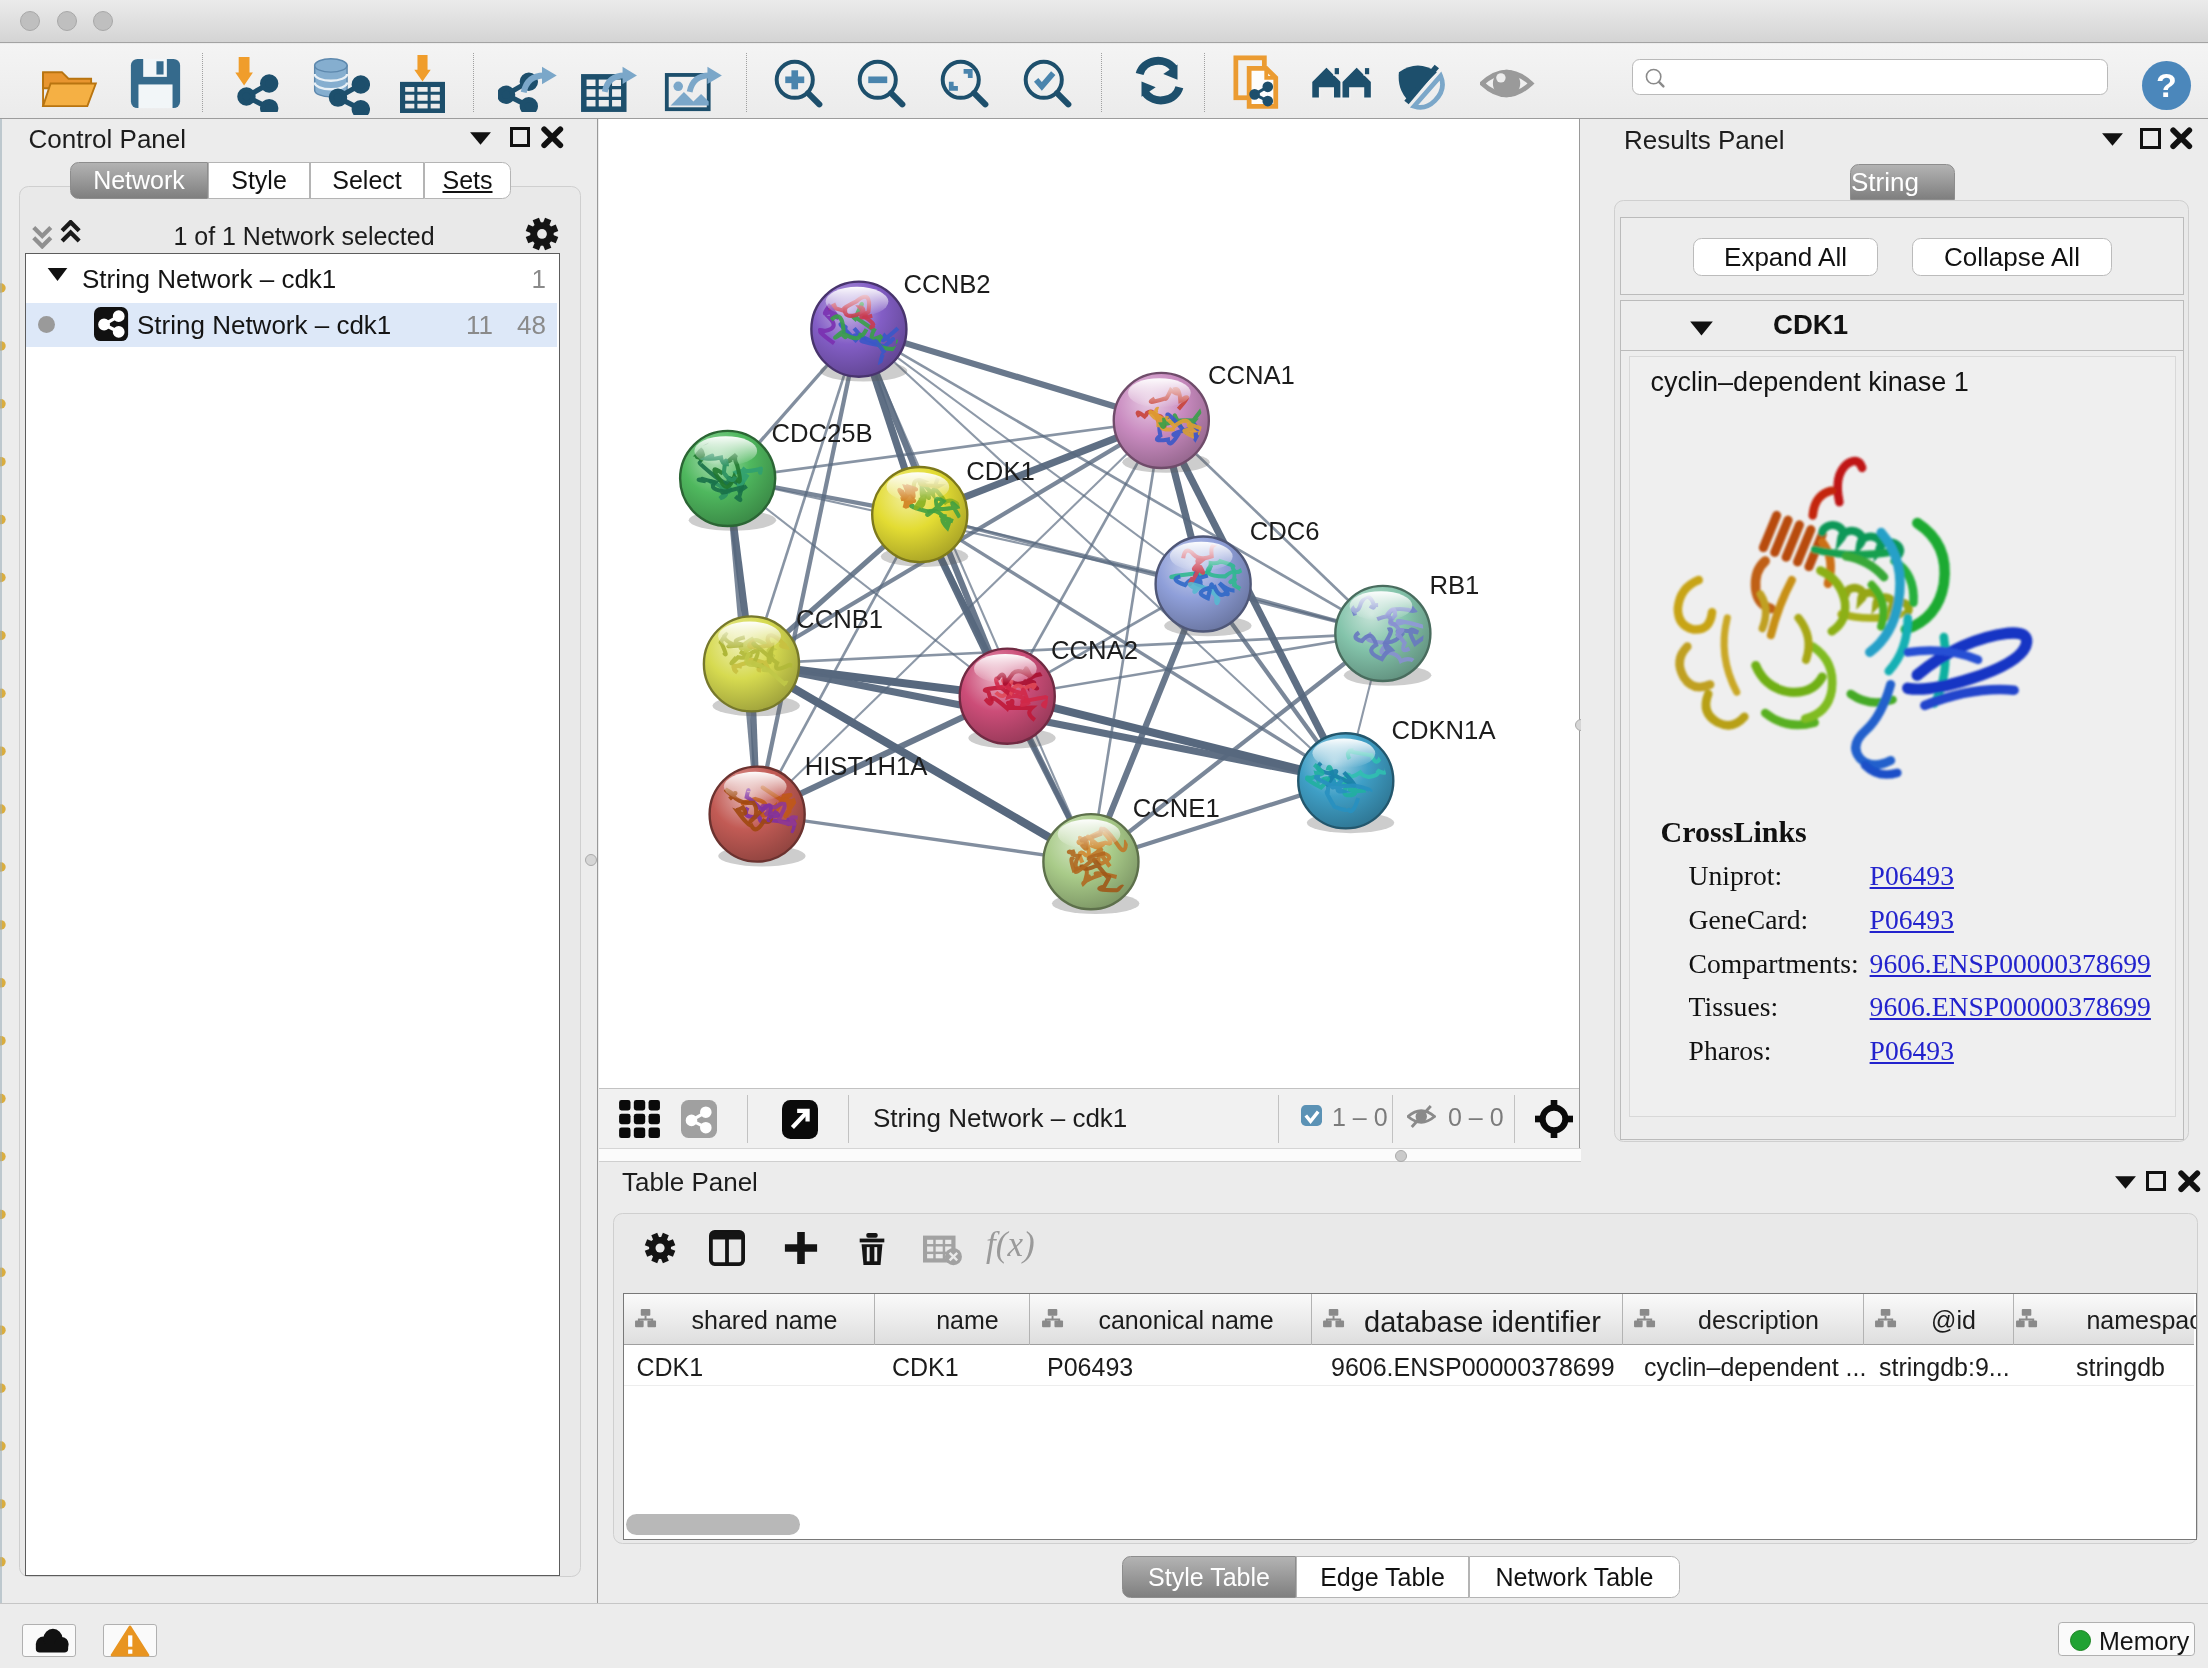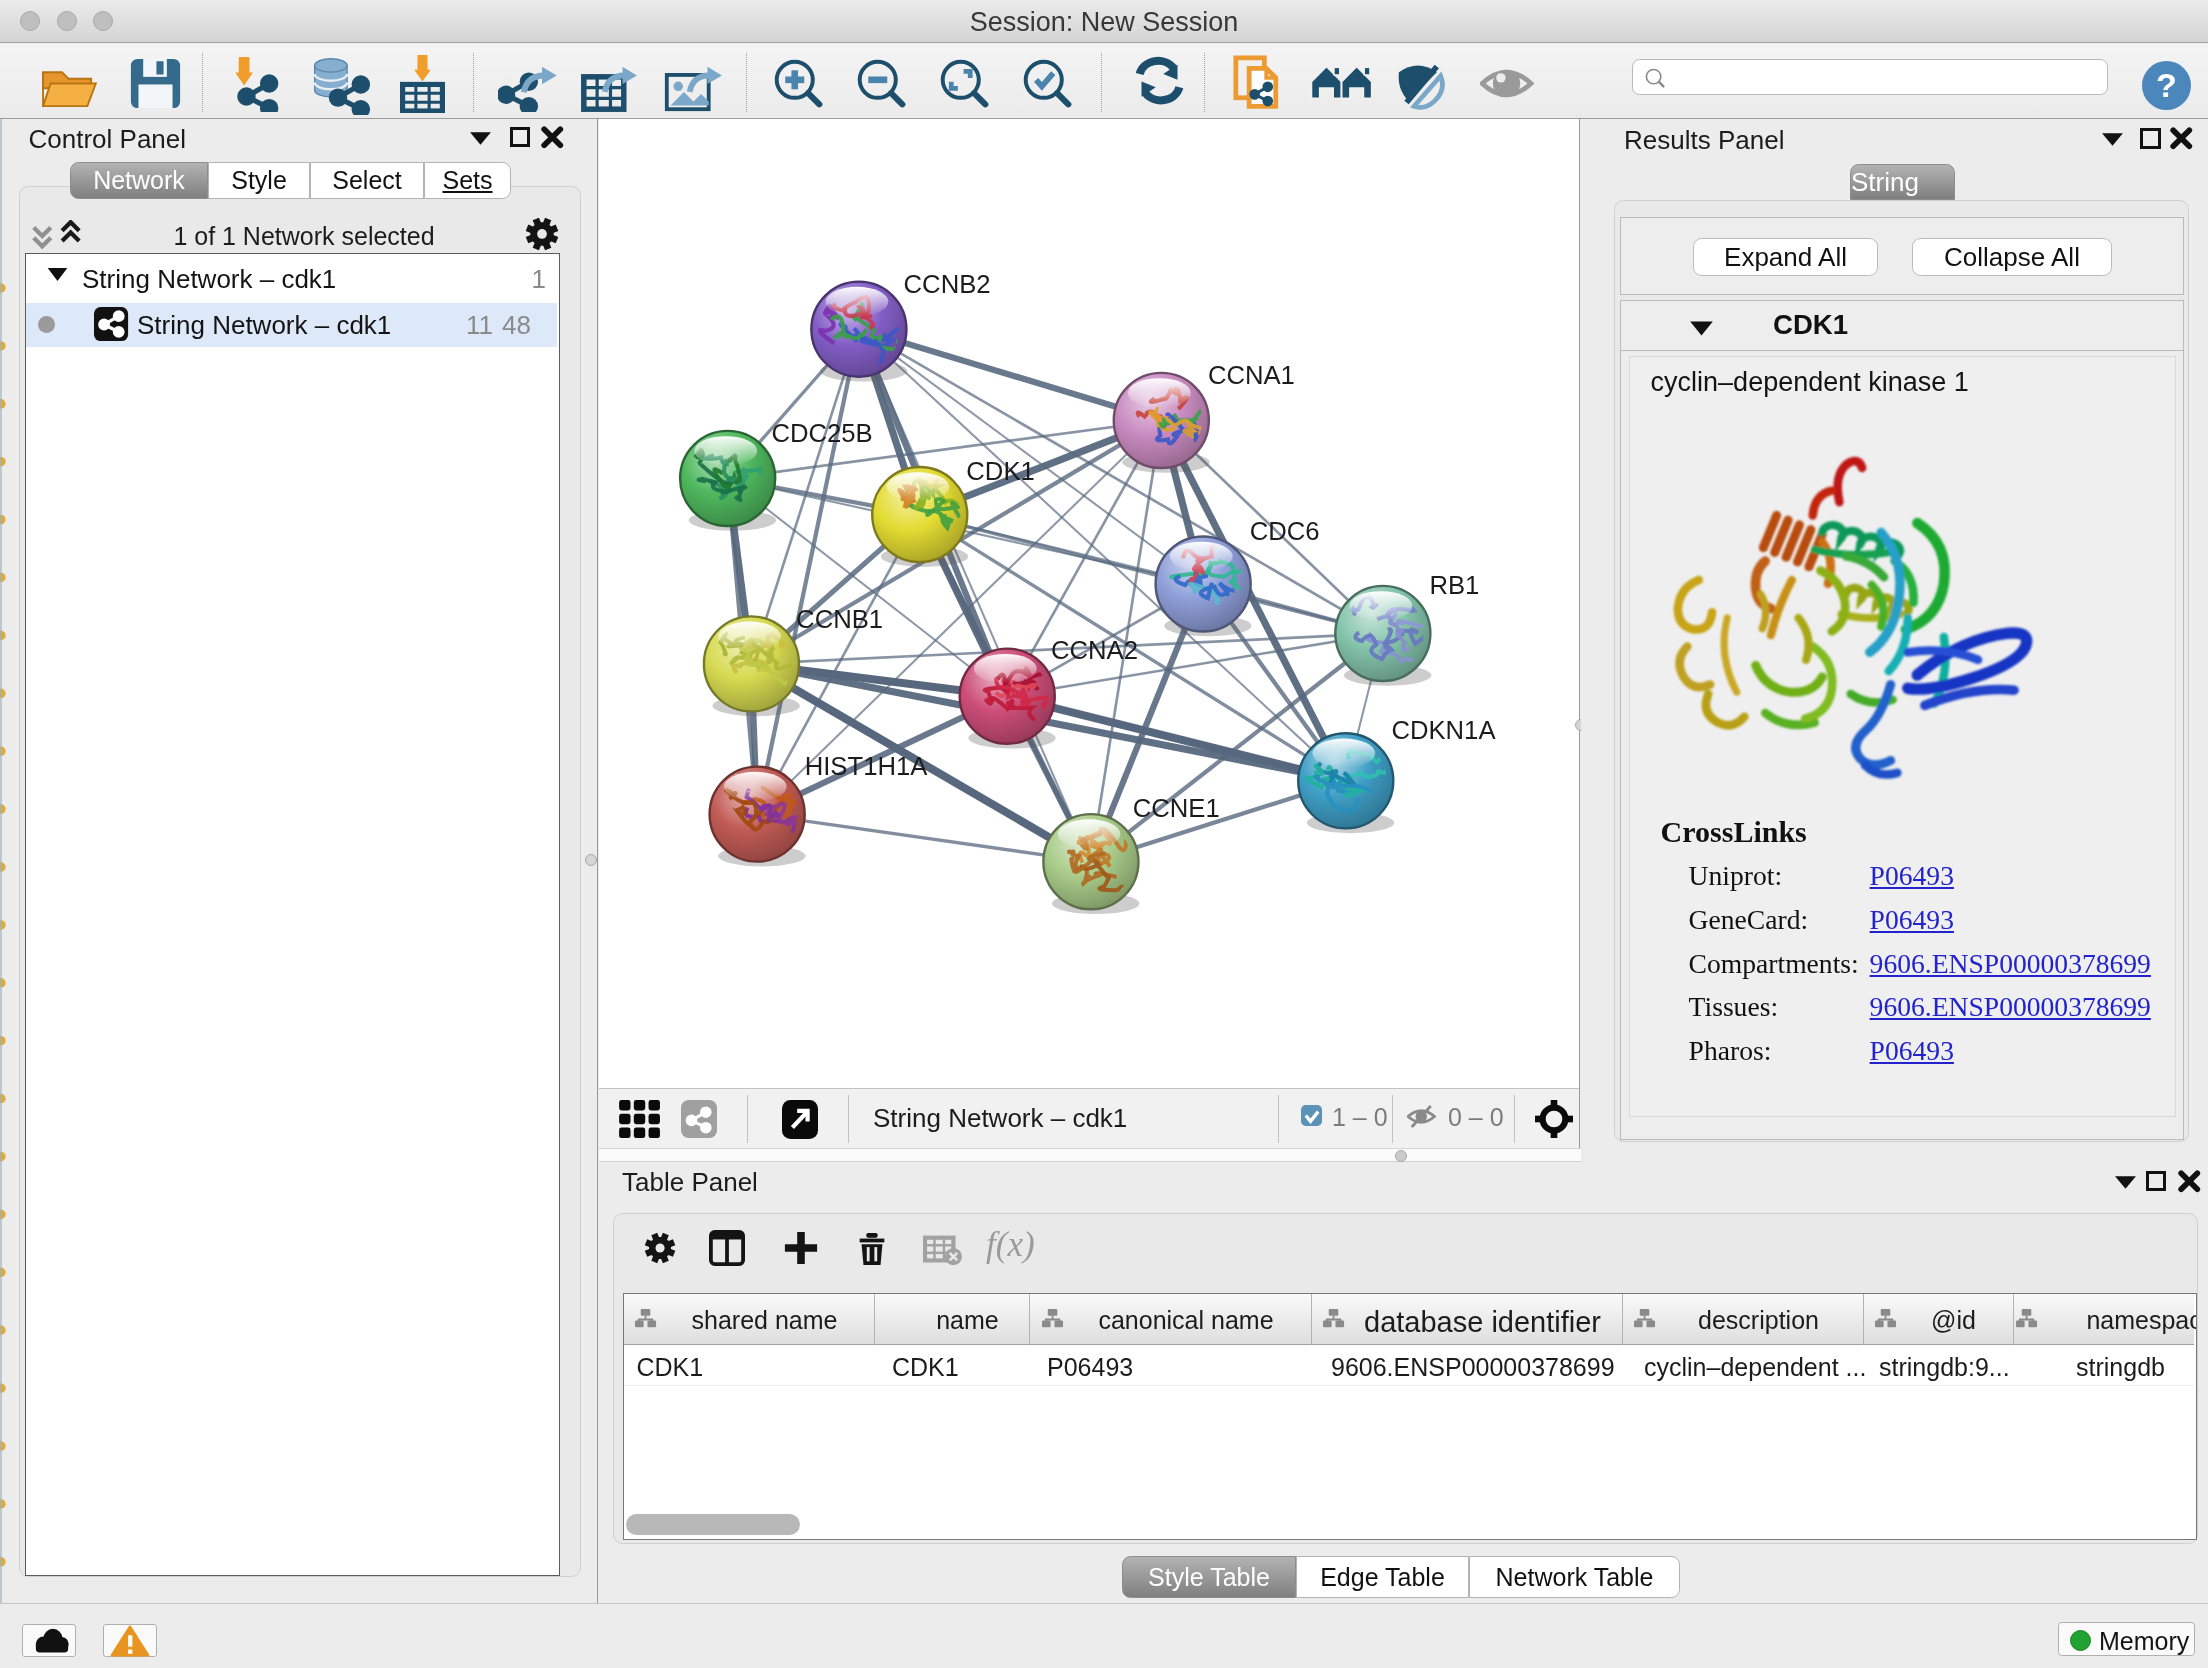--- a/index.html
+++ b/index.html
@@ -6,21 +6,20 @@
 .panel-title { font-size:26px; color:#1c1c1c; }
 .tab { position:absolute; font-size:25px; color:#111; background:#fff; border:1px solid #b4b4b4; text-align:center; z-index:5; }
 .tab.sel { background:linear-gradient(#b3b3b3,#7f7f7f); color:#fff; border-color:#8d8d8d; }
 .btn { position:absolute; background:#fff; border:1.4px solid #bbb; border-radius:8.6px; font-size:26px; color:#111; text-align:center; }
 a.lnk { color:#2323cd; }
 </style></head><body>
 <div class="abs" style="left:0;top:0;width:2208px;height:43px;background:linear-gradient(#ebebeb,#d4d4d4);border-bottom:1px solid #a3a3a3">
     <div class="abs" style="left:20px;top:11.4px;width:20px;height:20px;border-radius:50%;background:#bfbfbf;border:1px solid #a8a8a8"></div>
     <div class="abs" style="left:57px;top:11.4px;width:20px;height:20px;border-radius:50%;background:#bfbfbf;border:1px solid #a8a8a8"></div>
     <div class="abs" style="left:93px;top:11.4px;width:20px;height:20px;border-radius:50%;background:#bfbfbf;border:1px solid #a8a8a8"></div>
-    <div class="abs" style="left:0;top:6.7px;width:2208px;text-align:center;font-size:27px;color:#383838">Session: New Session</div>
   </div>
 <div class="abs" style="left:0;top:44px;width:2208px;height:75px;background:linear-gradient(#f4f4f4,#ebebeb);border-bottom:1px solid #9c9c9c"></div>
 <div class="abs" style="left:0;top:0;width:2208px;height:119px">
     <div style="position:absolute;left:39px;top:59px"><svg width="59" height="49" viewBox="0 0 62 52" style="">
         <path d="M4 14 h20 l7 7 h24 v10 h-51 z" fill="#e8952f" stroke="#b87410" stroke-width="2"></path>
         <path d="M4 50 V20 l0 0 h51 v10 z" fill="#e8952f" stroke="#b87410" stroke-width="2" opacity="0"></path>
         <path d="M12 26 h48 l-9 24 h-47 z" fill="#f5b044" stroke="#b87410" stroke-width="2"></path>
         <path d="M4 50 V14" stroke="#b87410" stroke-width="2"></path>
       </svg></div>
     <div style="position:absolute;left:129px;top:57px"><svg width="53" height="53" viewBox="0 0 56 56" style="">
@@ -238,21 +237,21 @@
             <g stroke="#fff" stroke-width="3.4272000000000005" fill="#fff">
               <line x1="10.6416" y1="18.489600000000003" x2="26.064000000000004" y2="9.6768"></line>
               <line x1="10.6416" y1="18.489600000000003" x2="26.064000000000004" y2="26.3232"></line>
               <circle cx="10.6416" cy="18.489600000000003" r="4.5288"></circle>
               <circle cx="26.064000000000004" cy="9.6768" r="4.5288"></circle>
               <circle cx="26.064000000000004" cy="26.3232" r="4.5288"></circle>
             </g>
           </svg></div>
         <div class="abs" style="left:111px;top:6.7px;font-size:26px;color:#141414">String Network – cdk1</div>
         <div class="abs" style="left:418px;top:6.7px;width:49px;text-align:right;font-size:26px;color:#8a8a8a">11</div>
-        <div class="abs" style="left:476px;top:6.7px;width:44px;text-align:left;font-size:26px;color:#8a8a8a">48</div>
+        <div class="abs" style="left:476px;top:6.7px;width:44px;text-align:right;font-size:26px;color:#8a8a8a">48</div>
       </div>
     </div>
   </div>
 <div class="abs" style="left:599px;top:119px;width:981px;height:1043px;background:#fff;border-right:1px solid #999">
     <svg width="981" height="969" viewBox="0 0 1031 1019" style="position:absolute;left:0;top:0">
       <defs>
         <linearGradient id="hl" x1="0" y1="0" x2="0" y2="1">
           <stop offset="0" stop-color="#fff" stop-opacity="0.97"></stop>
           <stop offset="1" stop-color="#fff" stop-opacity="0"></stop>
         </linearGradient>

